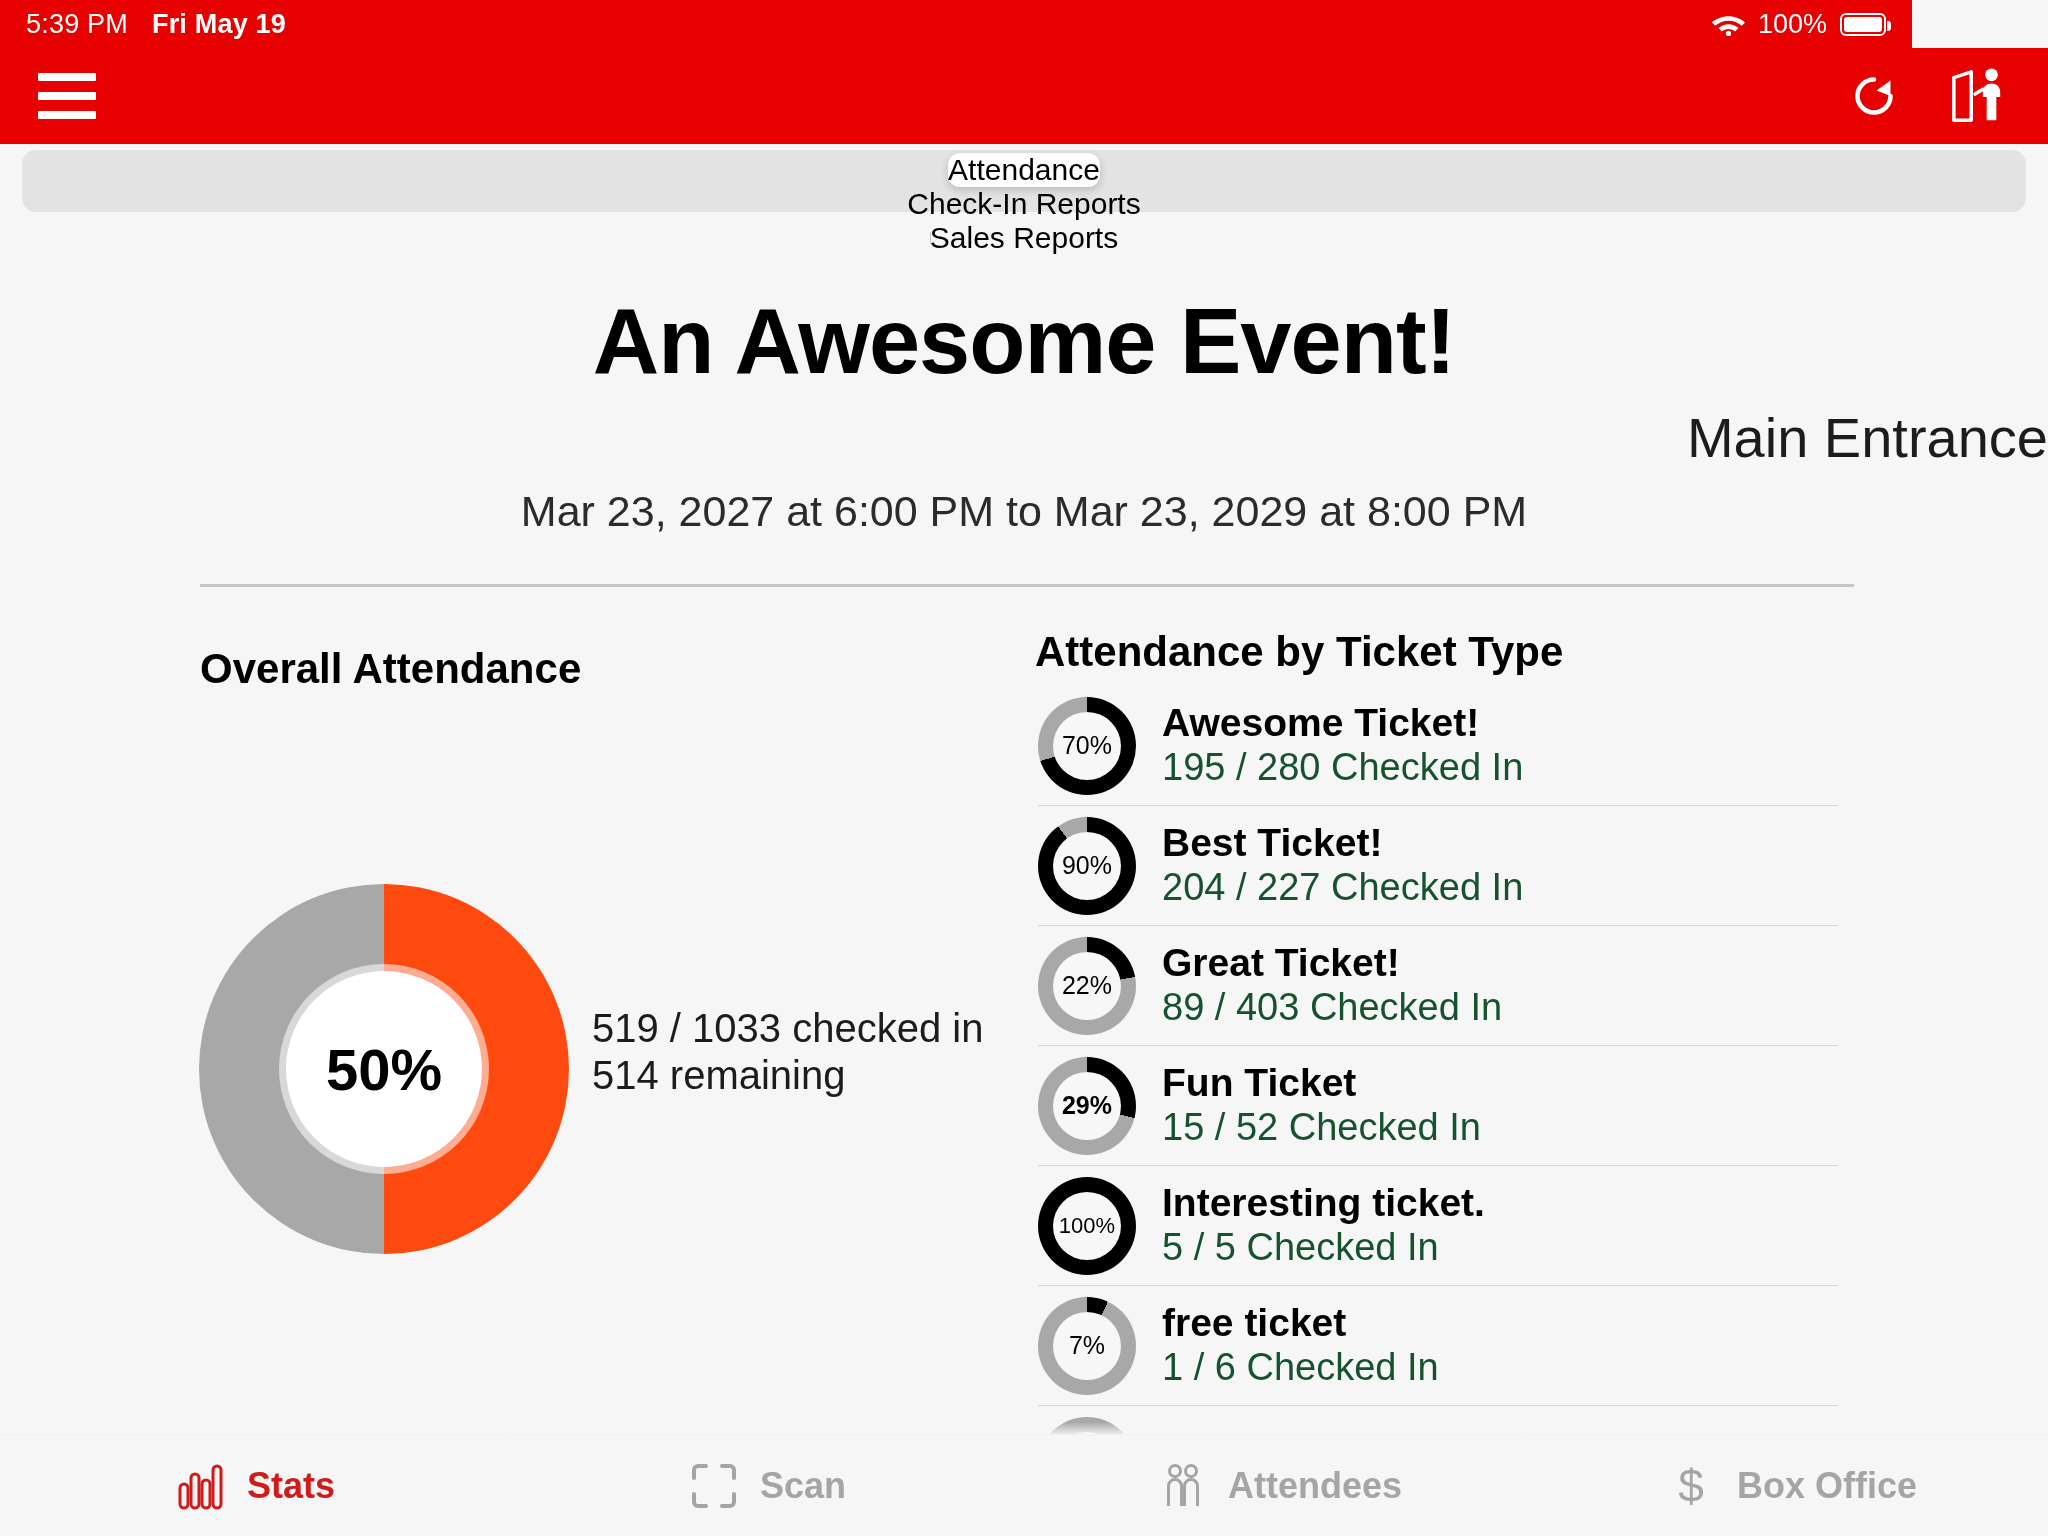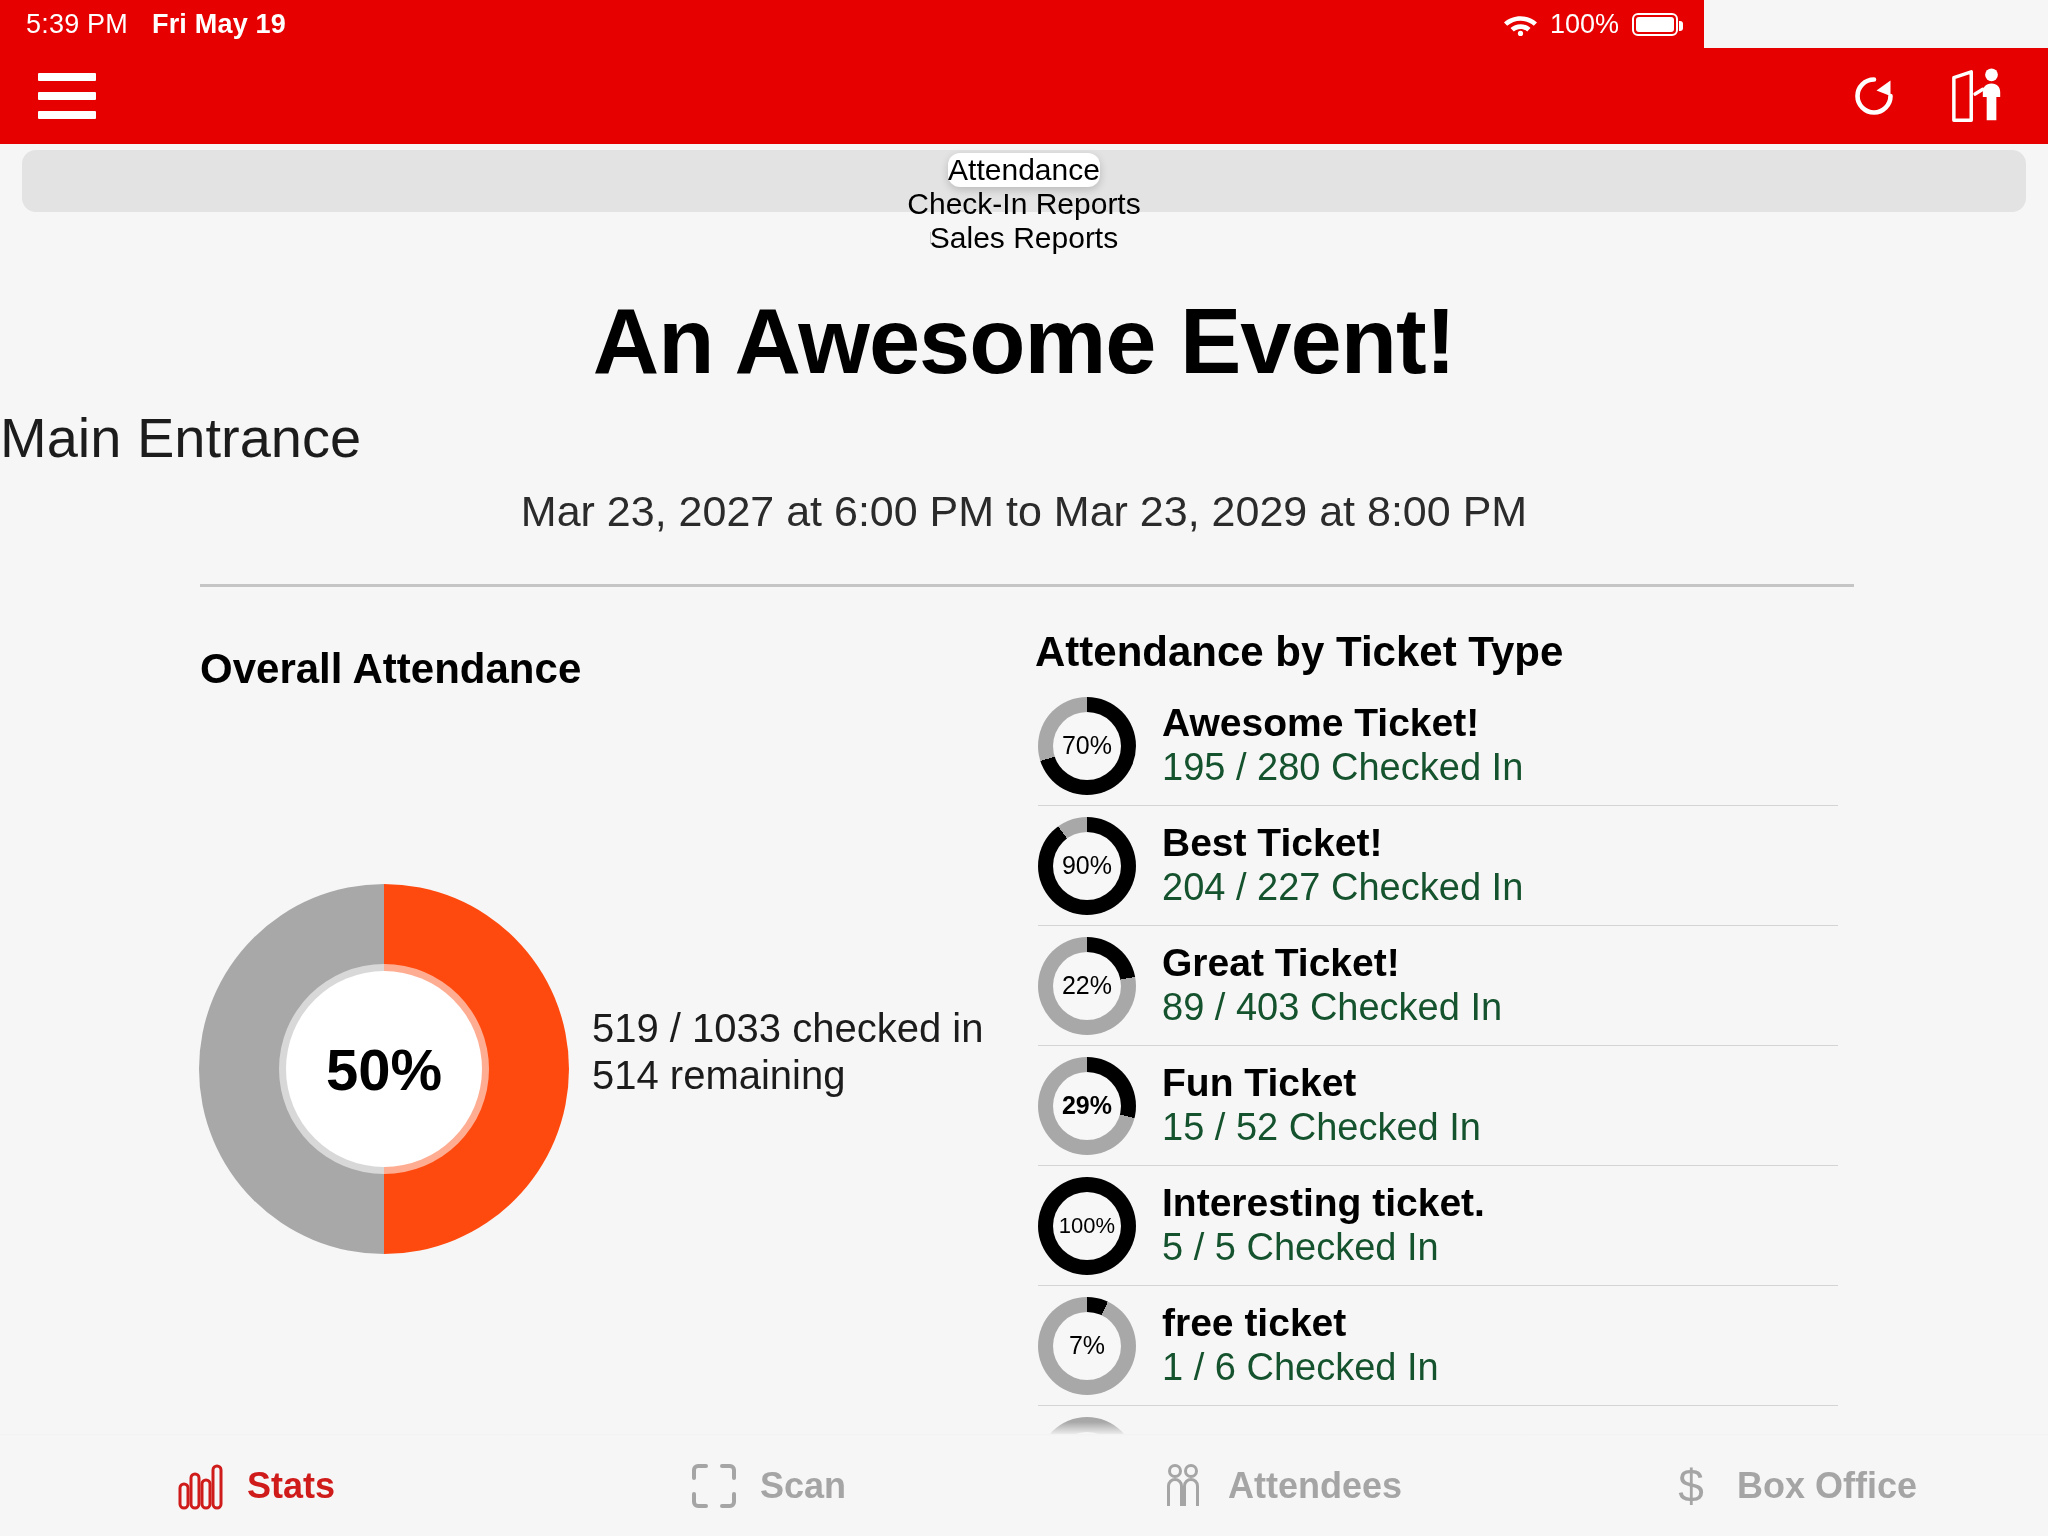--- a/index.html
+++ b/index.html
@@ -6,21 +6,21 @@
   html, body {
     width:2048px; height:1536px;
     background:#f7f6f6;
     font-family:"Liberation Sans", sans-serif;
     overflow:hidden;
   }
   .screen { position:relative; width:2048px; height:1536px; background:#f7f6f6; }
 
   
   .statusbar {
-    position:absolute; top:0; left:0; width:1704px; height:48px;
+    position:absolute; top:0; left:0; width:1912px; height:48px;
     background:#e60000; color:#ffffff;
     display:flex; align-items:center; justify-content:space-between;
     padding:0 26px;
     text-align:right;
   }
   .sb-left { display:flex; align-items:baseline; gap:24px; }
   .sb-time { font-size:27px; letter-spacing:.2px; }
   .sb-date { font-size:27px; font-weight:bold; letter-spacing:.2px; }
   .sb-right { display:flex; align-items:center; gap:13px; }
   .sb-batt-pct { font-size:27px; }
@@ -63,21 +63,21 @@
     background:#ffffff; box-shadow:0 3px 8px rgba(0,0,0,.18);
   }
   .seg-divider { position:absolute; left:0; top:11px; bottom:11px; width:1.5px; background:#c9c8c8; }
 
   
   .event-title {
     position:absolute; top:295px; left:0; width:2048px; text-align:center;
     font-size:92px; font-weight:bold; color:#000; letter-spacing:-1px; line-height:1;
   }
   .event-sub {
-    position:absolute; top:410px; left:0; width:2048px; text-align:left;
+    position:absolute; top:410px; left:0; width:2048px; text-align:right;
     font-size:56px; color:#1c1c1c; line-height:1;
   }
   .event-date {
     position:absolute; top:490px; left:0; width:2048px; text-align:center;
     font-size:43px; color:#2b2b2b; line-height:1;
   }
   .divider {
     position:absolute; top:584px; left:200px; width:1654px; height:3px; background:#c6c5c5;
   }
 

